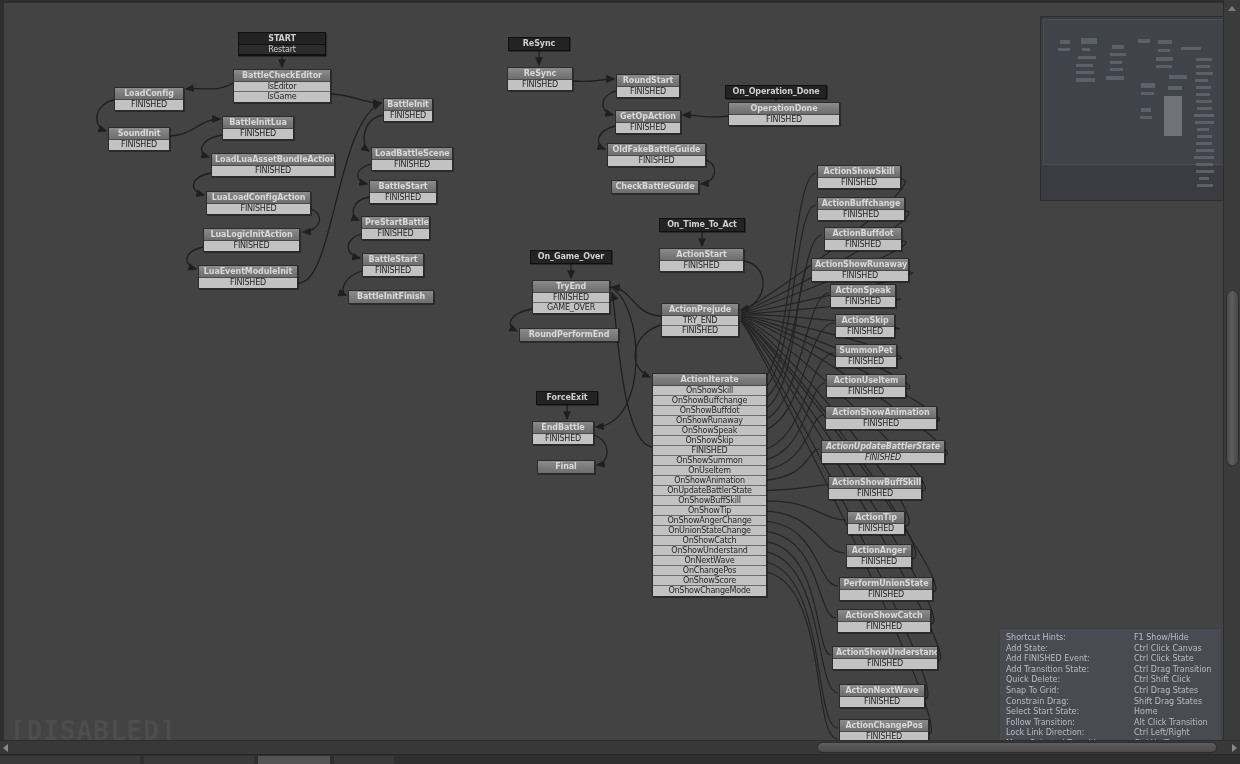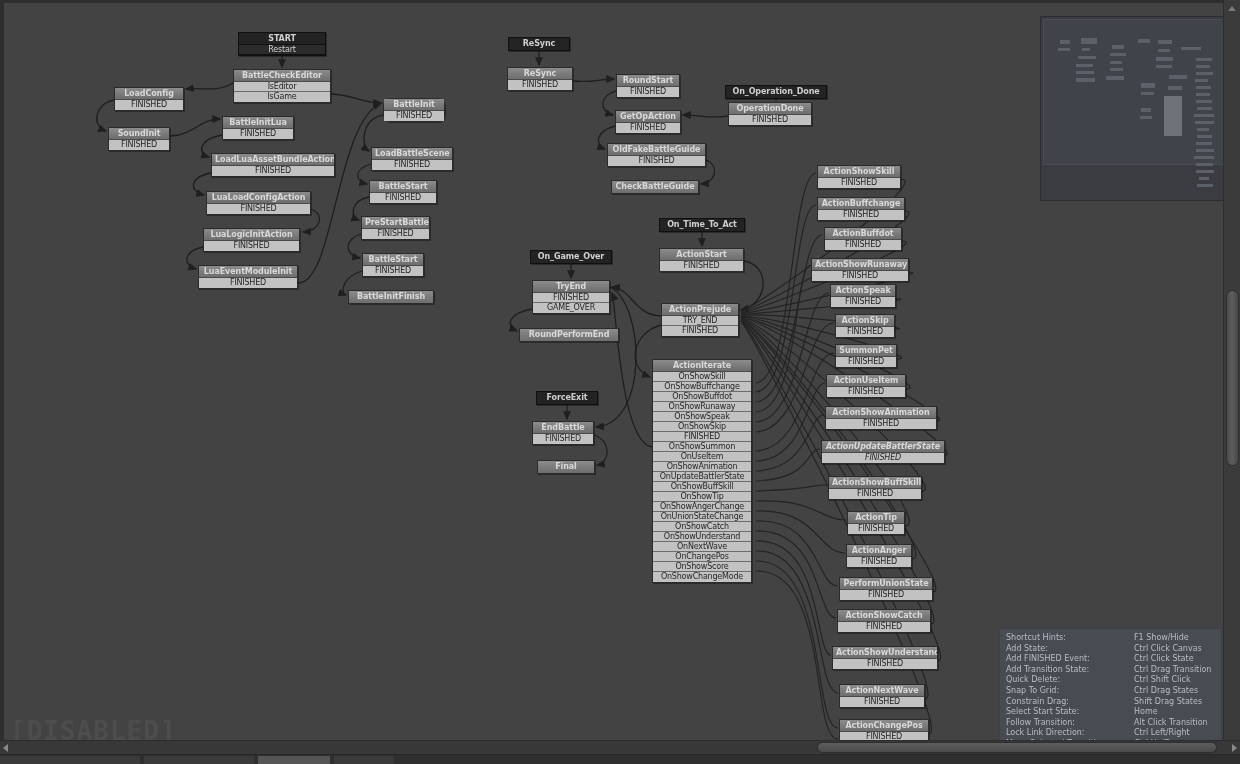--- a/index.html
+++ b/index.html
@@ -362,21 +362,21 @@
           <div class="evt">FINISHED</div>
         </div>
         <div class="node" style="left: 199px; top: 225px; width: 97px;">
           <div class="title">LuaLogicInitAction</div>
           <div class="evt">FINISHED</div>
         </div>
         <div class="node" style="left: 194px; top: 262px; width: 100px;">
           <div class="title">LuaEventModuleInit</div>
           <div class="evt">FINISHED</div>
         </div>
-        <div class="node" style="left: 379px; top: 95px; width: 62px; border-radius: 7px;">
+        <div class="node" style="left: 379px; top: 95px; width: 50px;">
           <div class="title">BattleInit</div>
           <div class="evt">FINISHED</div>
         </div>
         <div class="node" style="left: 367px; top: 144px; width: 82px;">
           <div class="title">LoadBattleScene</div>
           <div class="evt">FINISHED</div>
         </div>
         <div class="node" style="left: 365px; top: 177px; width: 68px;">
           <div class="title">BattleStart</div>
           <div class="evt">FINISHED</div>
@@ -410,21 +410,21 @@
         <div class="node" style="left: 603px; top: 140px; width: 99px;">
           <div class="title">OldFakeBattleGuide</div>
           <div class="evt">FINISHED</div>
         </div>
         <div class="node titleonly" style="left: 607px; top: 177px; width: 88px;">
           <div class="title">CheckBattleGuide</div>
         </div>
         <div class="node dark titleonly" style="left: 721px; top: 82px; width: 102px;">
           <div class="title">On_Operation_Done</div>
         </div>
-        <div class="node" style="left: 724px; top: 99px; width: 84px;">
+        <div class="node" style="left: 724px; top: 99px; width: 112px;">
           <div class="title">OperationDone</div>
           <div class="evt">FINISHED</div>
         </div>
         <div class="node dark titleonly" style="left: 655px; top: 215px; width: 86px;">
           <div class="title">On_Time_To_Act</div>
         </div>
         <div class="node" style="left: 655px; top: 245px; width: 85px;">
           <div class="title">ActionStart</div>
           <div class="evt">FINISHED</div>
         </div>
@@ -447,21 +447,21 @@
         <div class="node dark titleonly" style="left: 532px; top: 388px; width: 62px;">
           <div class="title">ForceExit</div>
         </div>
         <div class="node" style="left: 528px; top: 418px; width: 62px;">
           <div class="title">EndBattle</div>
           <div class="evt">FINISHED</div>
         </div>
         <div class="node titleonly" style="left: 533px; top: 457px; width: 58px;">
           <div class="title">Final</div>
         </div>
-        <div class="node" style="left: 648px; top: 356px; width: 100px;">
+        <div class="node" style="left: 648px; top: 370px; width: 115px;">
           <div class="title">ActionIterate</div>
           <div class="evt">OnShowSkill</div>
           <div class="evt">OnShowBuffchange</div>
           <div class="evt">OnShowBuffdot</div>
           <div class="evt">OnShowRunaway</div>
           <div class="evt">OnShowSpeak</div>
           <div class="evt">OnShowSkip</div>
           <div class="evt">FINISHED</div>
           <div class="evt">OnShowSummon</div>
           <div class="evt">OnUseItem</div>

